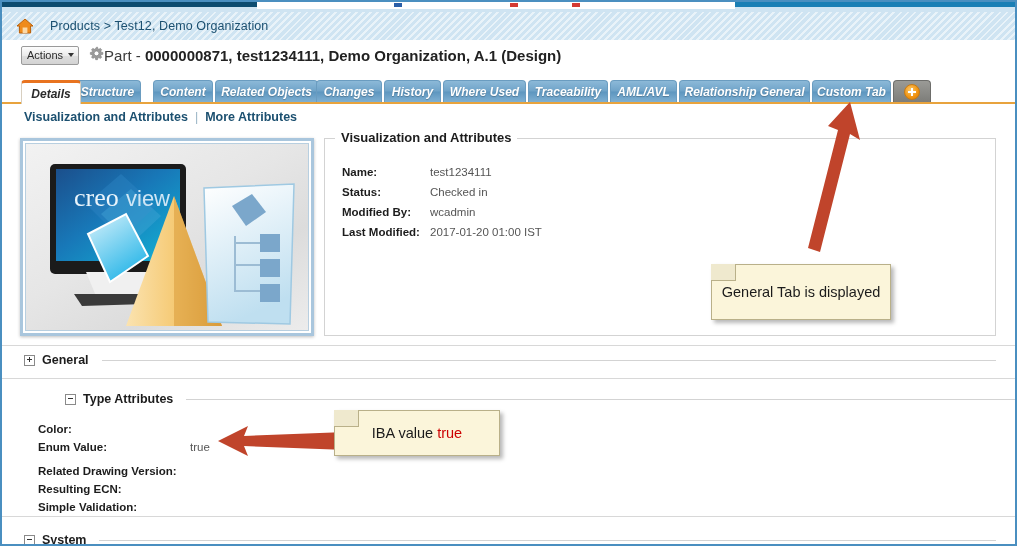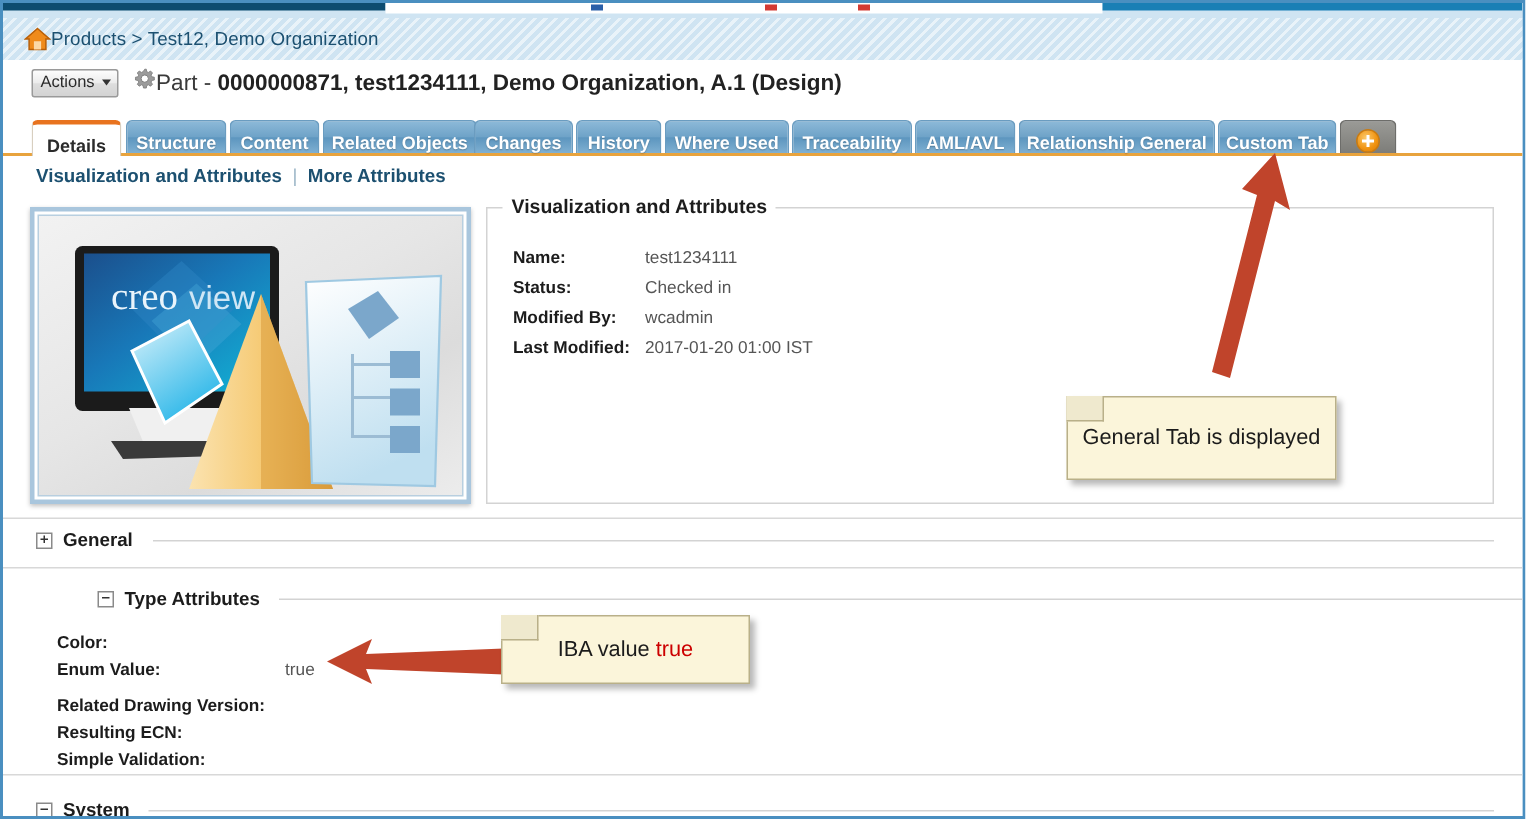--- a/index.html
+++ b/index.html
@@ -21,21 +21,21 @@
   .chrome-dot{position:absolute;top:1px;width:8px;height:4px;}
 
   
   .crumb-bar{position:absolute;left:0;top:10px;width:1013px;height:28px;
      background:#cfe4f2;
      background-image:repeating-linear-gradient(135deg,
         rgba(255,255,255,.55) 0px, rgba(255,255,255,.55) 2px,
         rgba(255,255,255,0) 2px, rgba(255,255,255,0) 5px);
      display:flex;align-items:center;}
   .home-ico{margin-left:14px;width:18px;height:16px;position:relative;display:block;}
-  .crumb-txt{font-size:12.5px;color:#1c5070;letter-spacing:.1px;}
+  .crumb-txt{margin-left:16px;font-size:12.5px;color:#1c5070;letter-spacing:.1px;}
 
   
   .page{position:absolute;left:0;top:38px;width:1013px;height:504px;background:#fff;}
 
   
   .title-row{position:absolute;left:0;top:0;height:30px;display:flex;align-items:center;}
   .actions-btn{margin-left:19px;height:17px;padding:0 4px 0 5px;
      border:1px solid #9a9a9a;border-radius:2px;
      background:linear-gradient(to bottom,#fdfdfd 0%,#ebebeb 50%,#dedede 51%,#d3d3d3 100%);
      font-size:11px;color:#2a2a2a;display:flex;align-items:center;gap:5px;cursor:pointer;}
@@ -44,22 +44,22 @@
   .gear{margin-left:10px;display:block;}
   .obj-title{margin-left:0;font-size:15px;color:#3a3a3a;white-space:nowrap;}
   .obj-title b{color:#222;font-weight:bold;}
 
   
   .tabstrip{position:absolute;left:0;top:40px;width:1013px;height:24px;}
   .tabs-under{position:absolute;left:0;top:22px;width:1013px;height:2px;background:#e8a33d;}
   .tab{position:absolute;top:0;height:22px;box-sizing:border-box;
      border:1px solid #6a9cc0;border-bottom:none;border-radius:4px 4px 0 0;
      background:linear-gradient(to bottom,#8cb9d8 0%,#6fa3c8 48%,#5d96bf 52%,#7fb0d2 100%);
-     color:#fff;font-weight:bold;font-size:12px;
-     display:flex;align-items:flex-end;justify-content:center;cursor:pointer;
+     color:#fff;font-style:italic;font-weight:bold;font-size:12px;
+     display:flex;align-items:center;justify-content:center;cursor:pointer;
      text-shadow:0 1px 1px rgba(0,0,0,.25);}
   .tab.active{background:#ffffff;color:#2b2b2b;border:1px solid #d8cfc0;border-bottom:none;
      border-top:3px solid #e8731f;text-shadow:none;height:24px;top:0;z-index:3;}
   .tab.plus{background:linear-gradient(to bottom,#9a9a96 0%,#7d7d79 100%);border-color:#6d6d6a;}
   .plus-circle{width:14px;height:14px;border-radius:50%;
      background:radial-gradient(circle at 40% 35%,#fcc96a 0%,#f0920f 60%,#d97b06 100%);
      border:1px solid #c97b12;position:relative;}
   .plus-circle::before,.plus-circle::after{content:"";position:absolute;background:#fff;}
   .plus-circle::before{left:3px;top:6px;width:8px;height:2px;}
   .plus-circle::after{left:6px;top:3px;width:2px;height:8px;}
@@ -159,21 +159,21 @@
         <span>Part - </span><b>0000000871, test1234111, Demo Organization, A.1 (Design)</b>
       </span>
     </div>
 
     <div class="tabstrip">
       <div class="tabs-under"></div>
 
       <div class="tab active" style="left:19px;width:60px;">
           <span>Details</span>
         </div>
-      <div class="tab" style="left:82px;width:67px;">
+      <div class="tab" style="left:72px;width:67px;">
           <span>Structure</span>
         </div>
       <div class="tab" style="left:151px;width:60px;">
           <span>Content</span>
         </div>
       <div class="tab" style="left:213px;width:103px;">
           <span>Related Objects</span>
         </div>
       <div class="tab" style="left:314px;width:66px;">
           <span>Changes</span>

